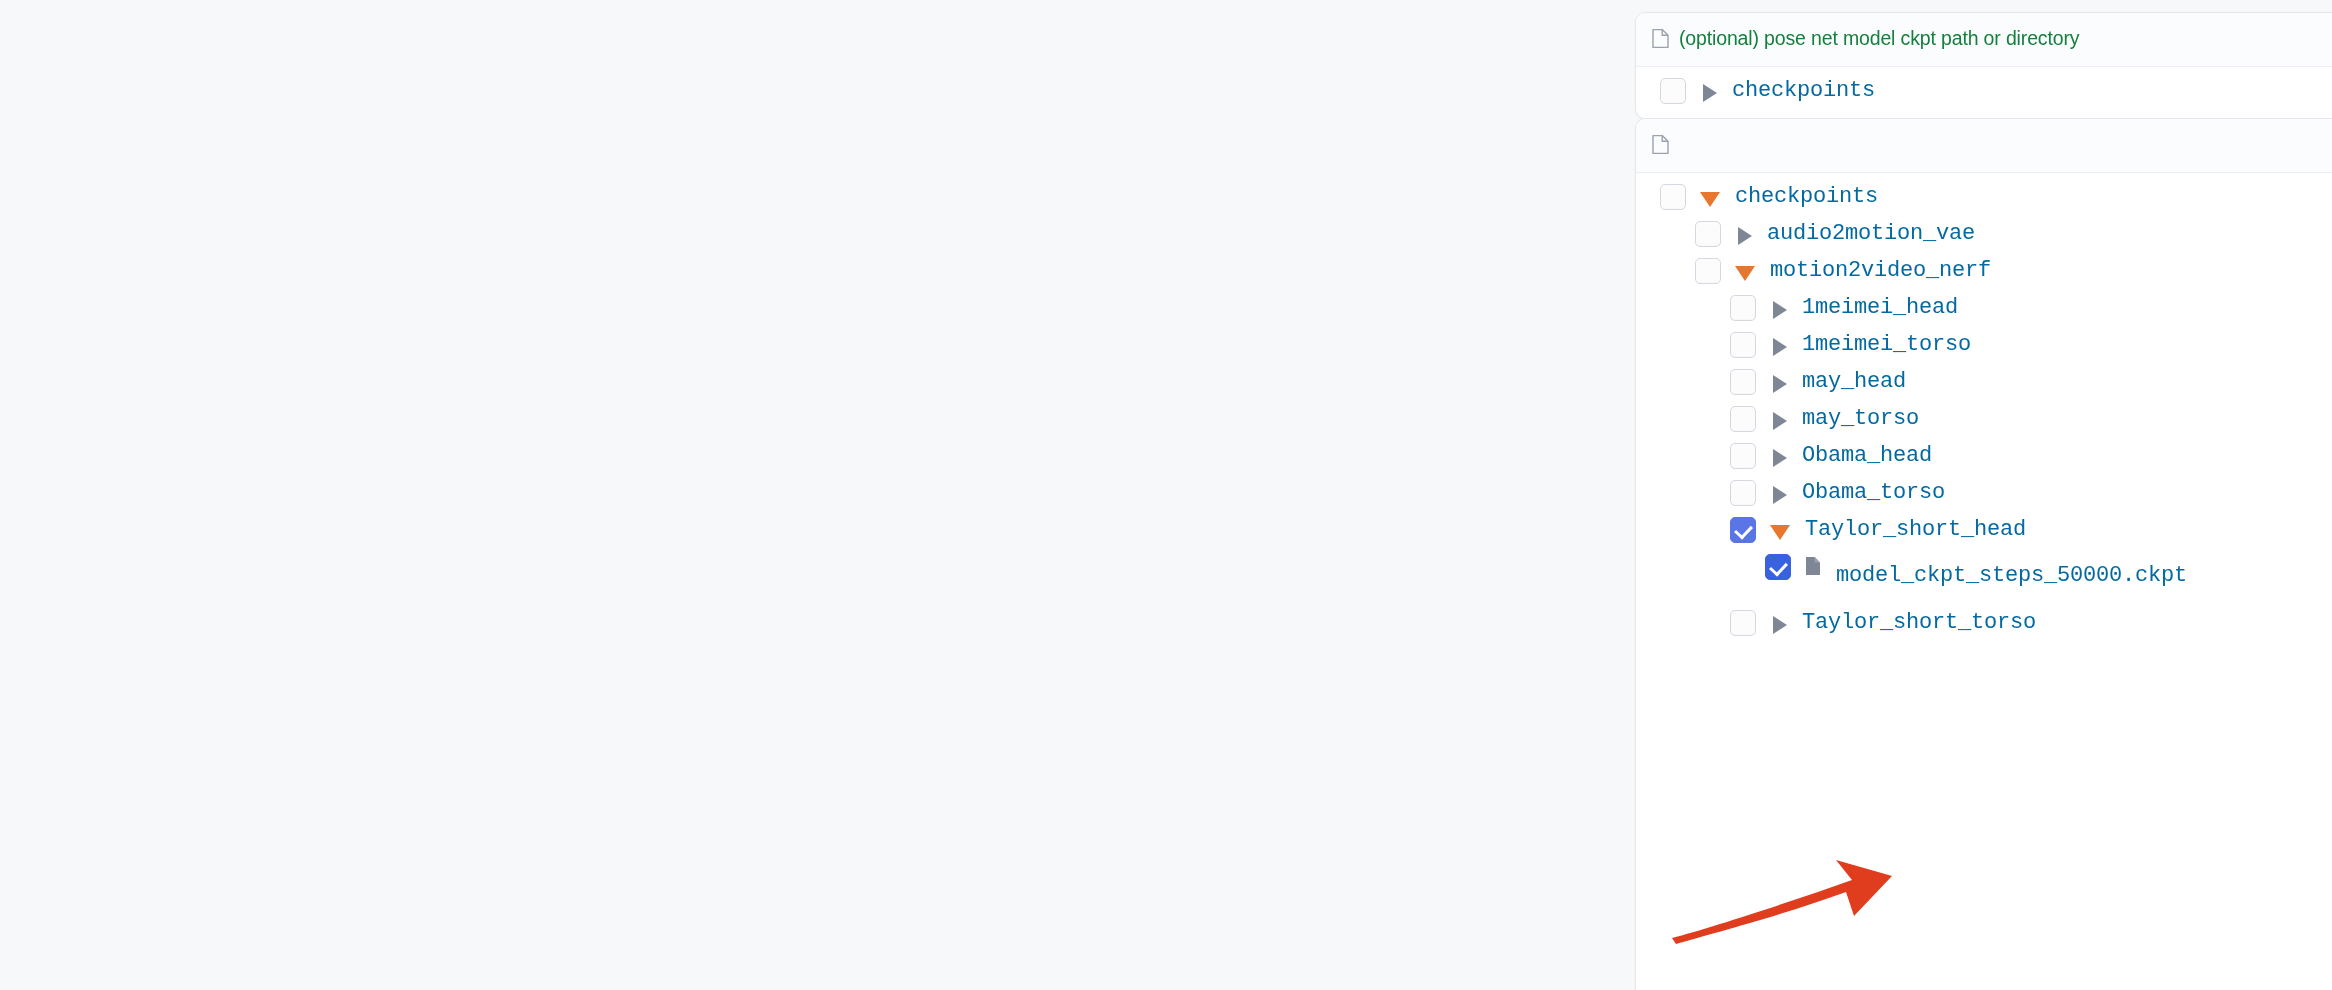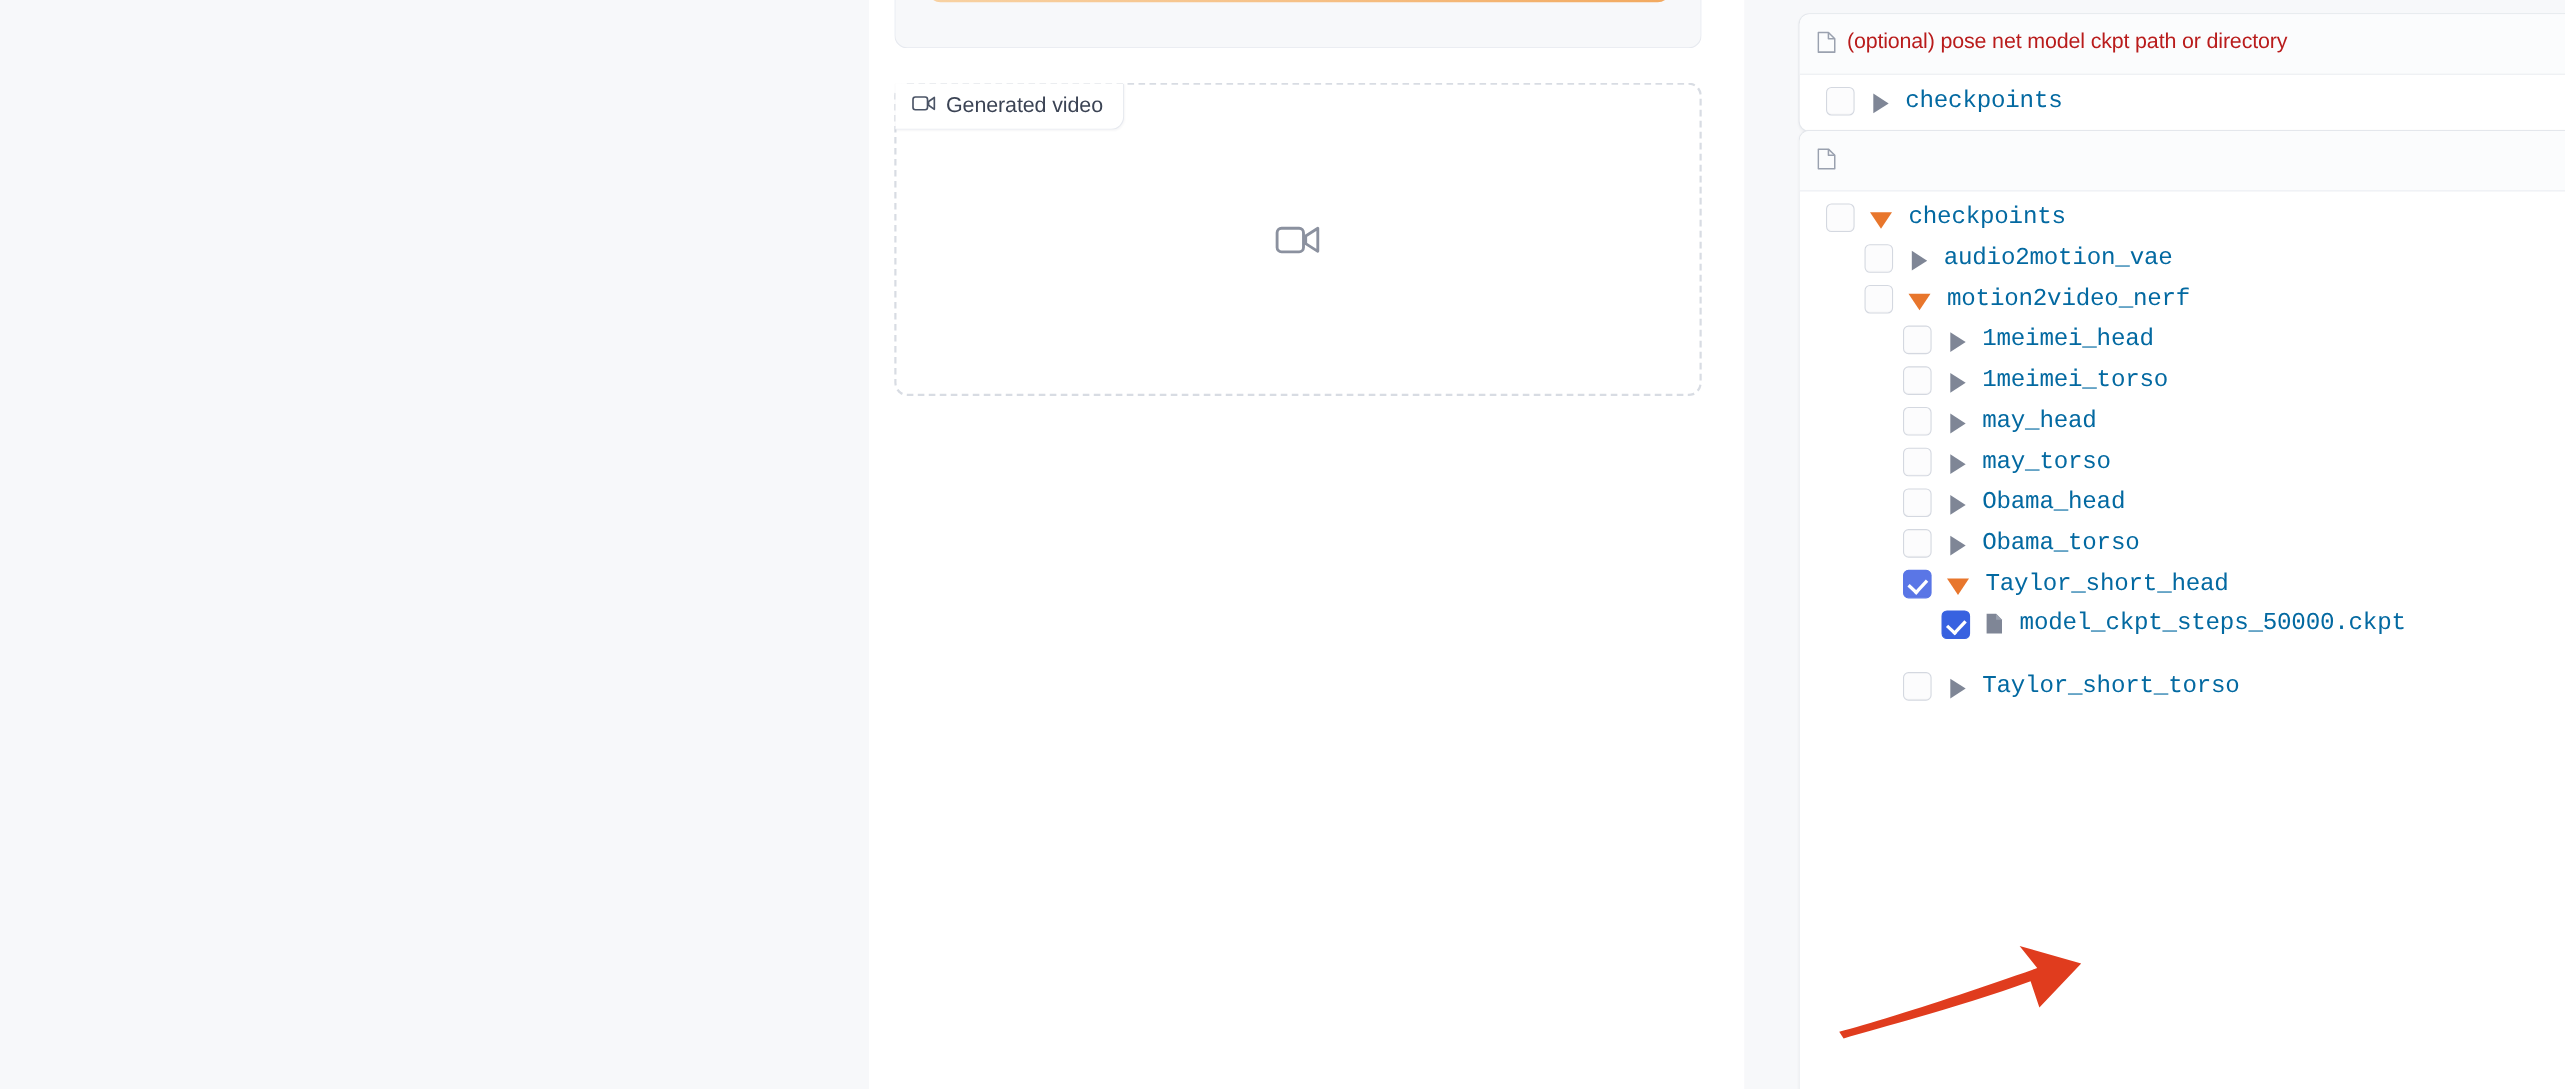--- a/index.html
+++ b/index.html
@@ -83,21 +83,21 @@
 
   .card-header {
     display: flex; align-items: flex-start; gap: 10px;
     padding: 13px 16px 13px 16px;
     background: #fbfcfd;
     border-bottom: 1px solid #eceef2;
   }
   .card-header .hdr-icon { flex: 0 0 auto; margin-top: 2px; }
   .card-header .hdr-text {
     font-size: 19.5px; line-height: 1.28;
-    color: #b91c1c; letter-spacing: -0.15px;
+    color: #15803d; letter-spacing: -0.15px;
     font-family: "Liberation Sans", sans-serif;
   }
 
   .tree-body { padding: 6px 0 8px 0; }
 
   .tree-row {
     display: flex; align-items: flex-start;
     height: 37px;
     padding-left: 24px;
   }
@@ -153,21 +153,21 @@
     margin-left: 15px;
     font-family: "Liberation Mono", monospace;
     font-size: 22px;
     line-height: 36px;
     color: #0369a1;
     letter-spacing: -0.2px;
     white-space: pre;
   }
   .node-label.wrapped {
     line-height: 28px;
-    margin-top: 3px;
+    margin-top: 13px;
     white-space: normal;
     max-width: 250px;
   }
 
   
   .lvl0 { padding-left: 24px; }
   .lvl1 { padding-left: 59px; }
   .lvl2 { padding-left: 94px; }
   .lvl3 { padding-left: 129px; }
 
@@ -178,44 +178,20 @@
     pointer-events: none;
   }
 </style>
 </head>
 <body>
 
 <div id="root">
 
   <div class="left-pane"></div>
 
-  <div class="center-pane">
-
-    <div class="orange-card-wrap">
-      <div class="orange-inner"></div>
-    </div>
-
-    <div class="video-box">
-      <div class="video-tag">
-        <span>
-          <svg width="22" height="16" viewBox="0 0 22 16" fill="none" aria-hidden="true">
-            <rect x="1" y="2.2" width="13.2" height="11.6" rx="2.2" stroke="#4b5466" stroke-width="1.5"></rect>
-            <path d="M15.2 6.3 L20.4 2.6 V13.4 L15.2 9.7 Z" stroke="#4b5466" stroke-width="1.5" stroke-linejoin="round" fill="none"></path>
-          </svg>
-        </span>
-        <span class="video-tag-label">Generated video</span>
-      </div>
-      <div class="video-center-icon">
-        <svg width="42" height="30" viewBox="0 0 42 30" fill="none" aria-hidden="true">
-          <rect x="2" y="4.5" width="24" height="21.5" rx="4" stroke="#8b919f" stroke-width="2.6"></rect>
-          <path d="M28 11.5 L39 4.5 V25.5 L28 18.5 Z" stroke="#8b919f" stroke-width="2.6" stroke-linejoin="round" fill="none"></path>
-        </svg>
-      </div>
-    </div>
-  </div>
 
   <div class="right-sep"></div>
   <div class="right-pane">
 
     <div class="tree-card" style="left:49px; top:12px; width:760px;">
       <div class="card-header">
         <span class="hdr-icon">
           <svg width="17" height="21" viewBox="0 0 17 21" fill="none" aria-hidden="true">
             <path d="M1 1.6h9.2L16 7.2v12.2H1z" stroke="#9aa1af" stroke-width="1.4" stroke-linejoin="round" fill="none"></path>
             <path d="M10.2 1.6v5.6H16" stroke="#9aa1af" stroke-width="1.4" stroke-linejoin="round" fill="none"></path>

